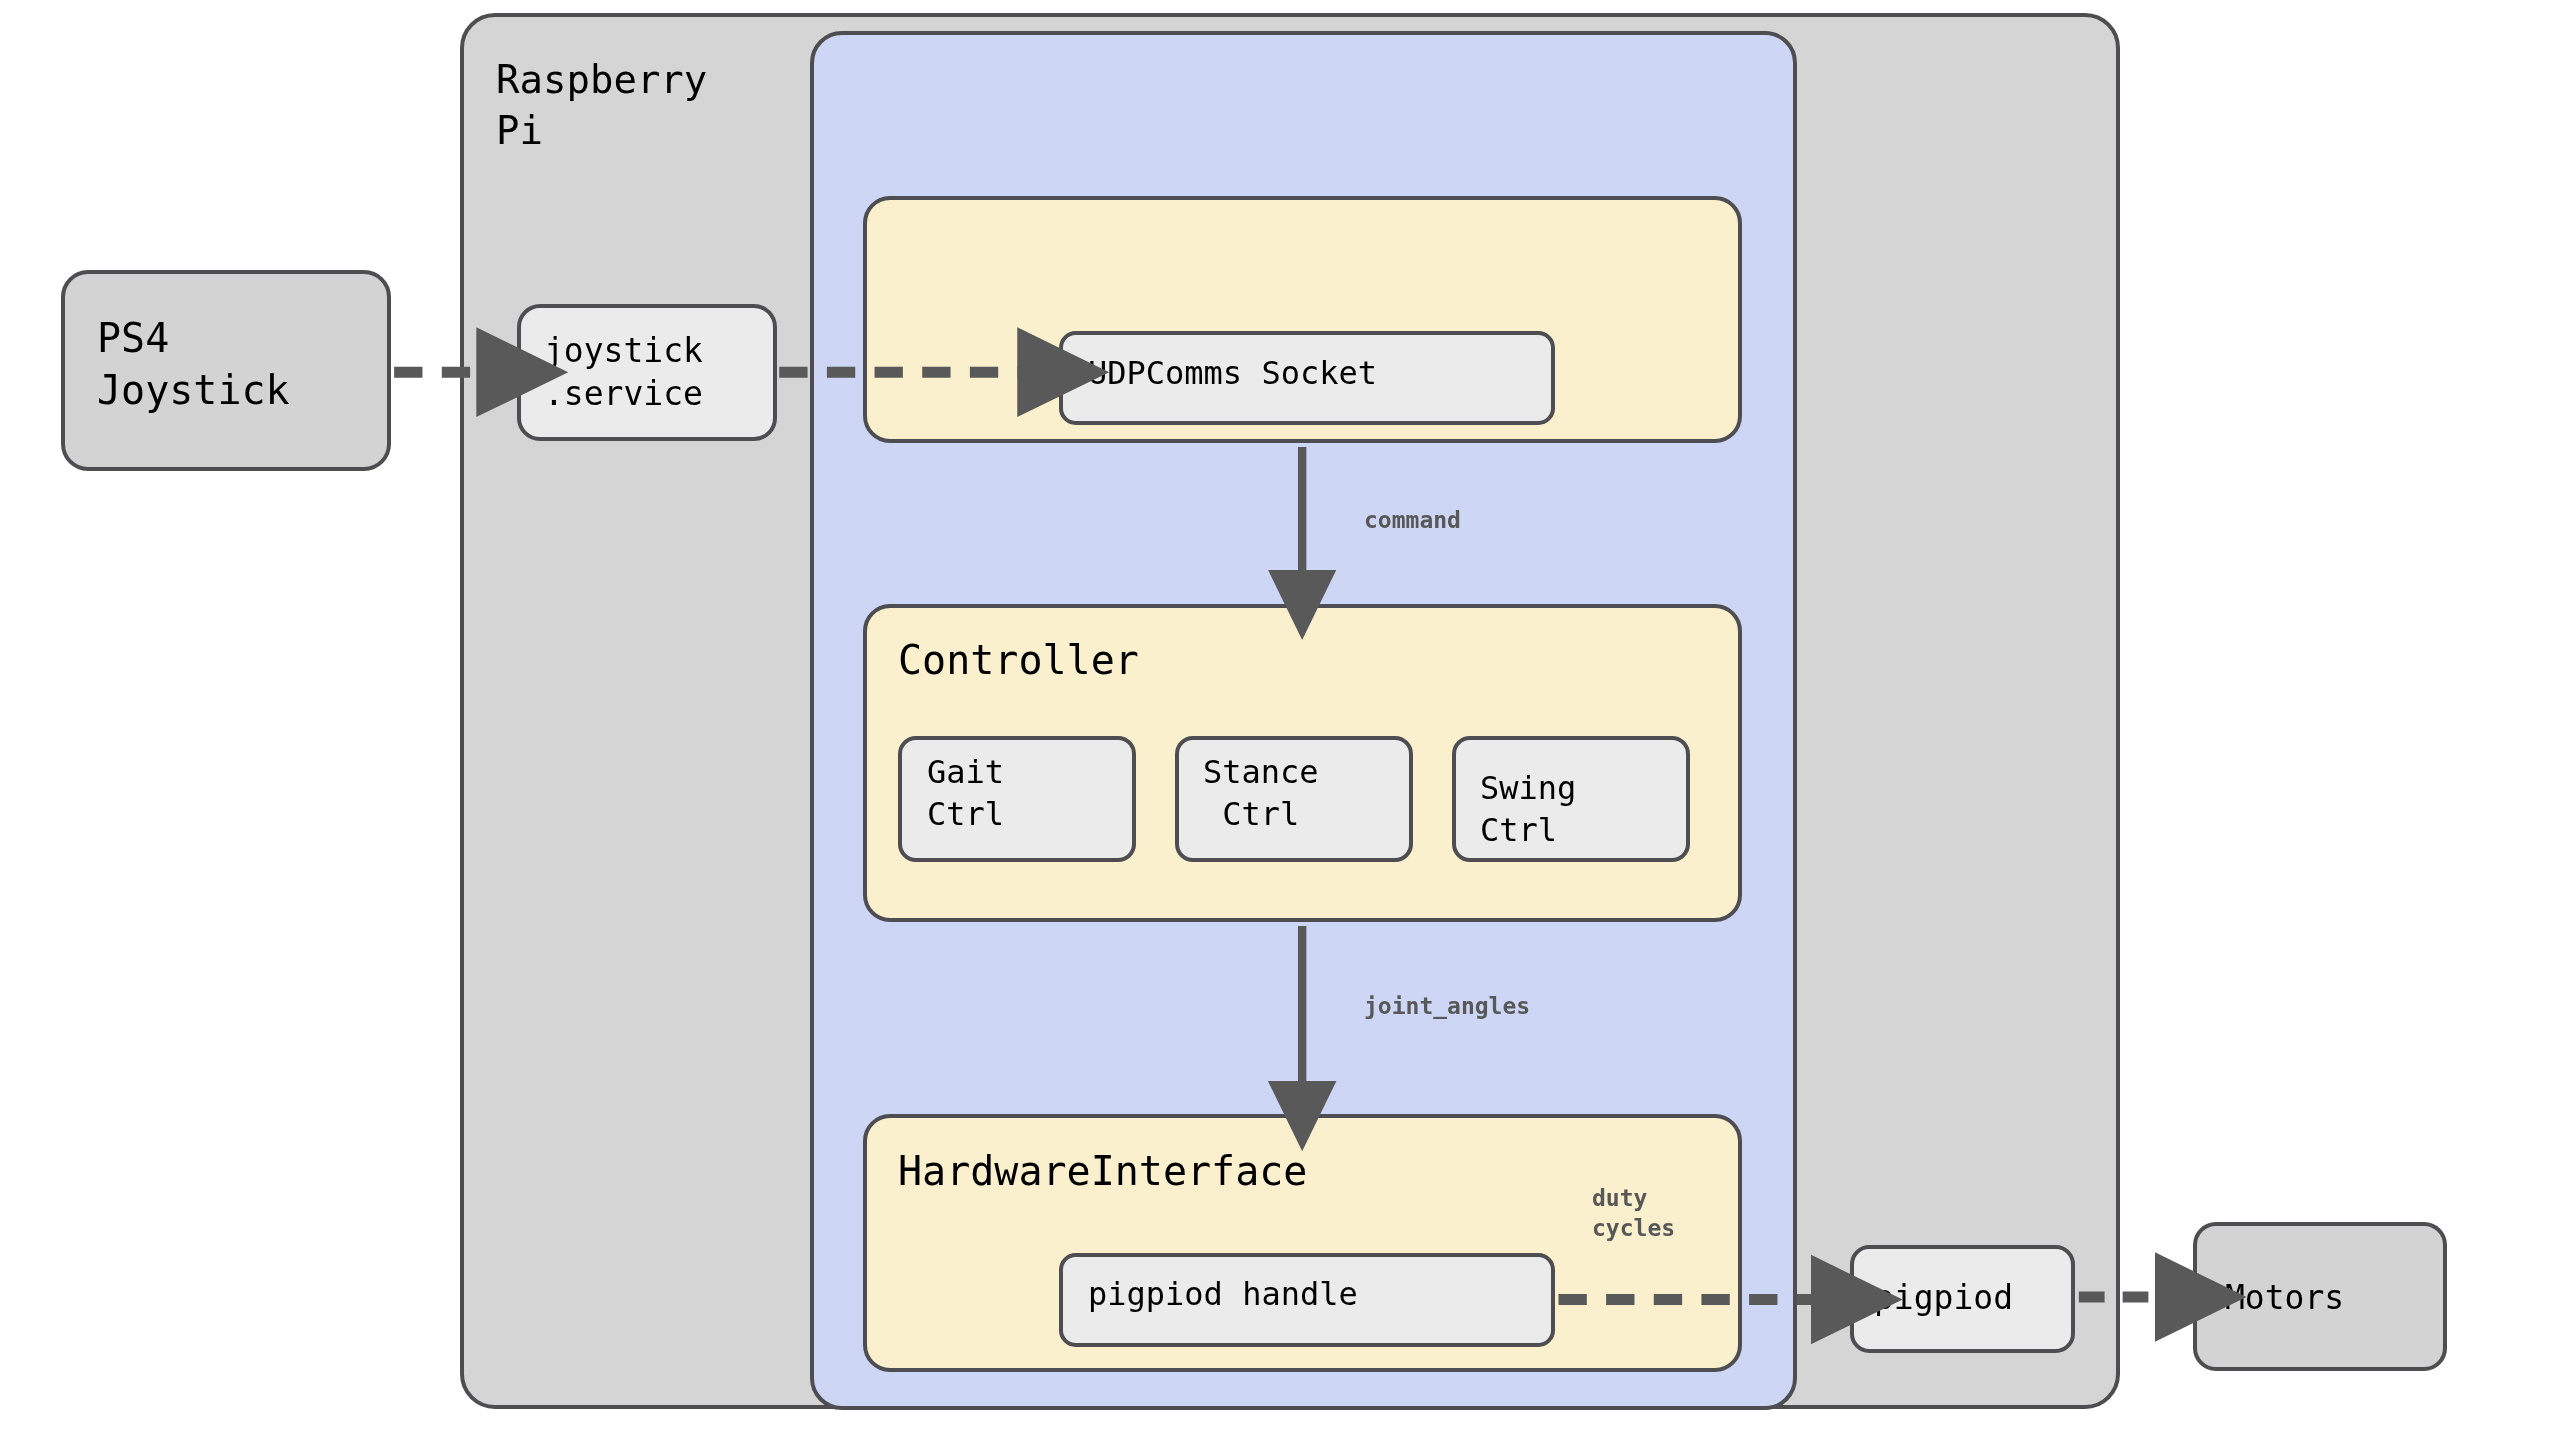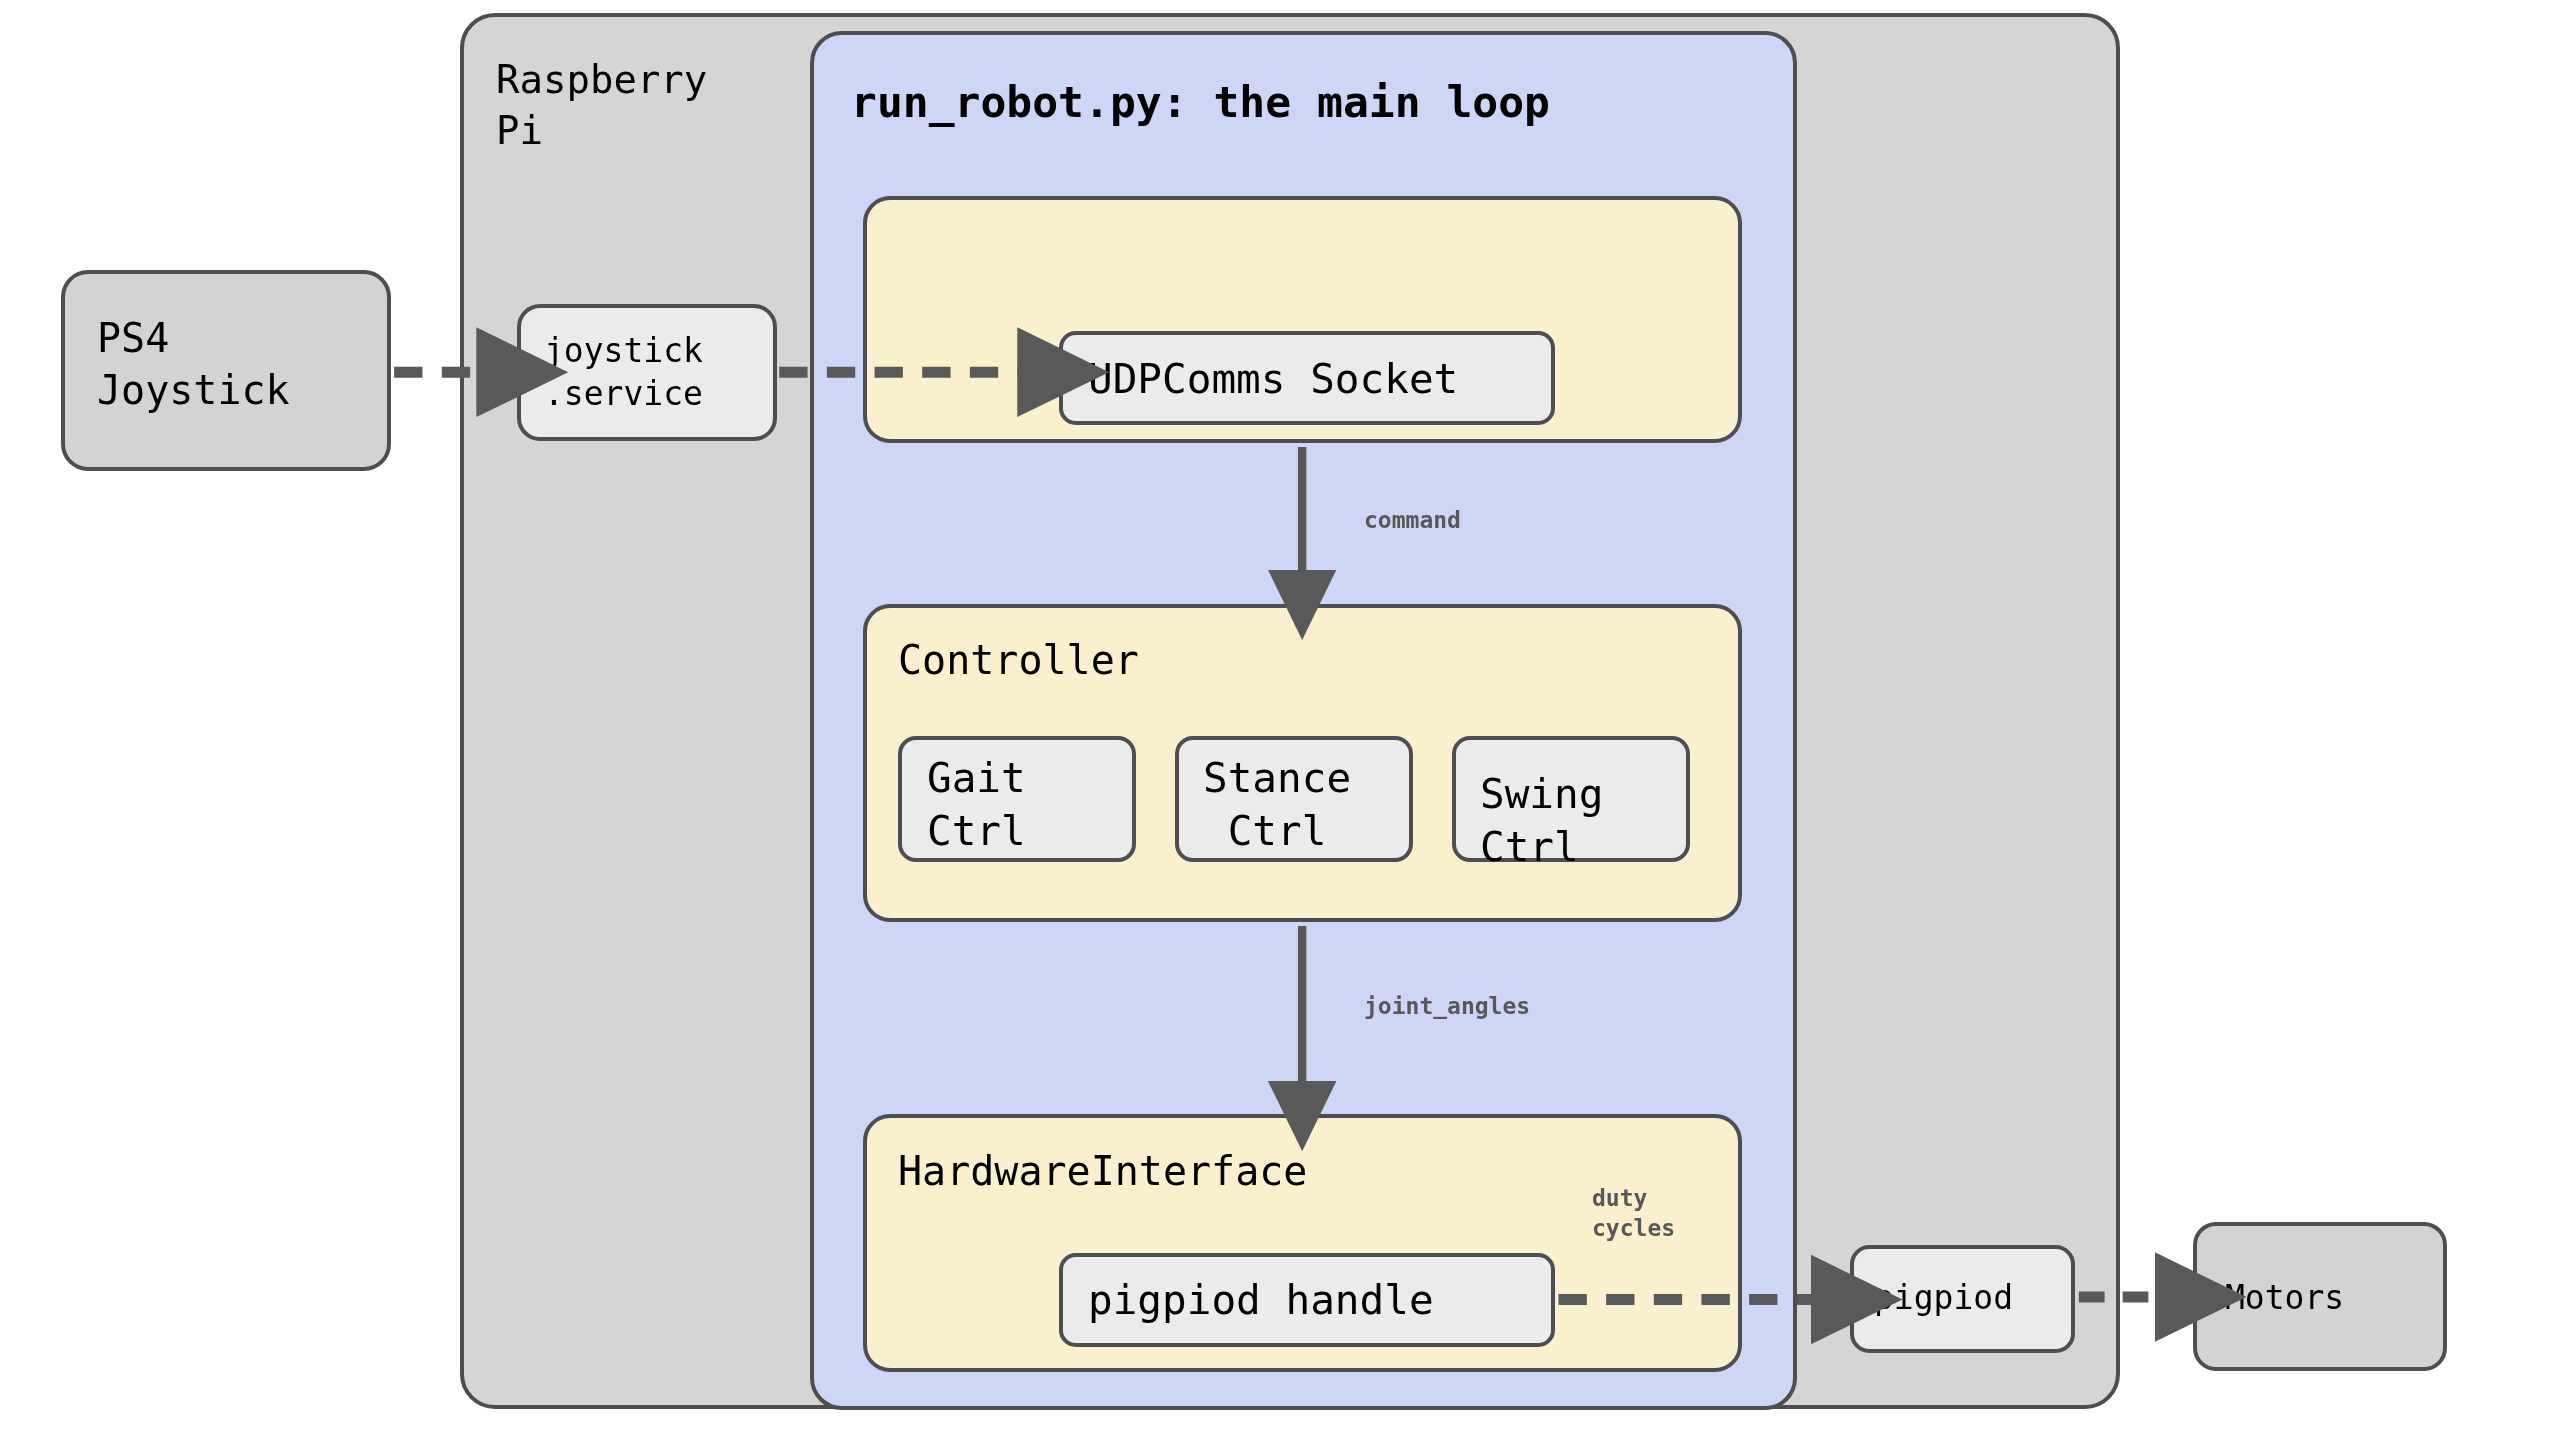--- a/index.html
+++ b/index.html
@@ -64,21 +64,21 @@
     font-size: 43px;
     font-weight: bold;
   }
   .lbl-card {
     font-size: 40px;
   }
   .lbl-chip {
     font-size: 33px;
   }
   .lbl-chip-sm {
-    font-size: 41px;
+    font-size: 32px;
   }
   .lbl-edge {
     font-size: 23px;
     font-weight: bold;
     color: #585858;
   }
 
   
   #arrows {
     position: absolute;
@@ -91,21 +91,20 @@
 </head>
 <body>
 
 <div id="canvas">
 
   <div class="box container-gray" style="left:460px; top:13px; width:1660px; height:1396px; border-radius:35px;"></div>
   <div class="lbl lbl-container" style="left:496px; top:55px;">Raspberry
 Pi</div>
 
   <div class="box container-blue" style="left:810px; top:31px; width:987px; height:1379px; border-radius:32px;"></div>
-  <div class="lbl lbl-title" style="left:851px; top:75px;">run_robot.py: the main loop</div>
 
   <div class="box chip-gray" style="left:61px; top:270px; width:330px; height:201px; border-radius:27px;"></div>
   <div class="lbl lbl-card" style="left:97px; top:312px;">PS4
 Joystick</div>
 
   <div class="box chip-light" style="left:517px; top:304px; width:260px; height:137px; border-radius:23px;"></div>
   <div class="lbl lbl-chip" style="left:544px; top:330px;">joystick
 .service</div>
 
   <div class="box card-yellow" style="left:863px; top:196px; width:879px; height:247px; border-radius:27px;"></div>

